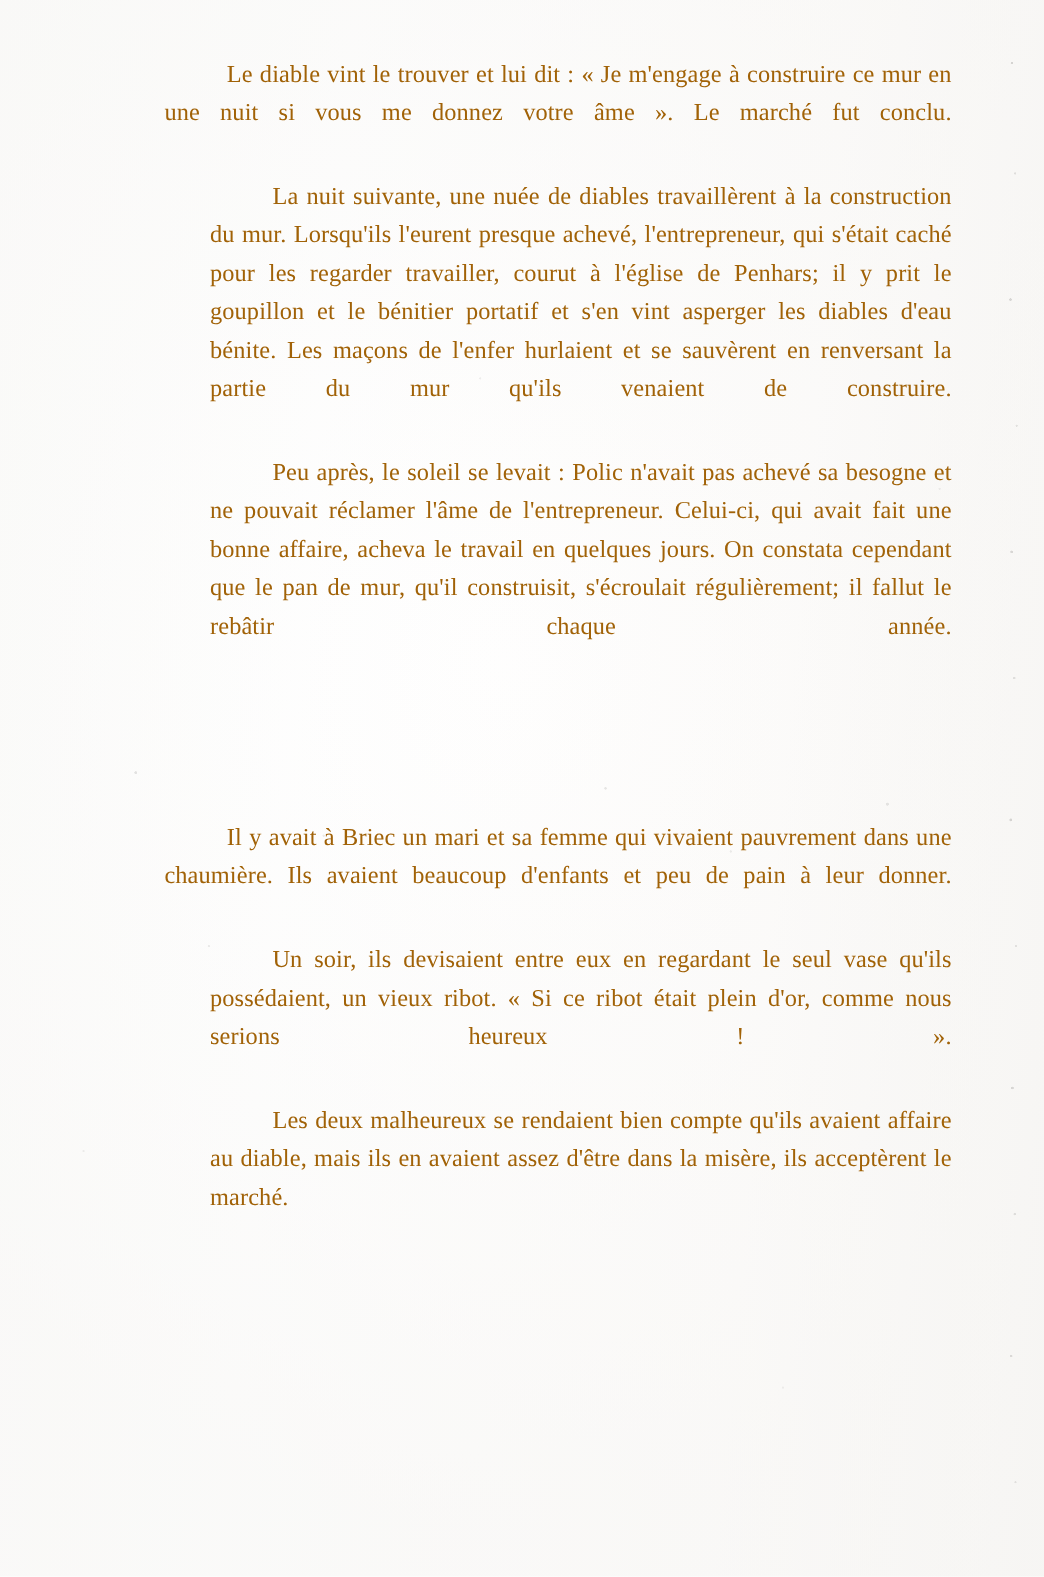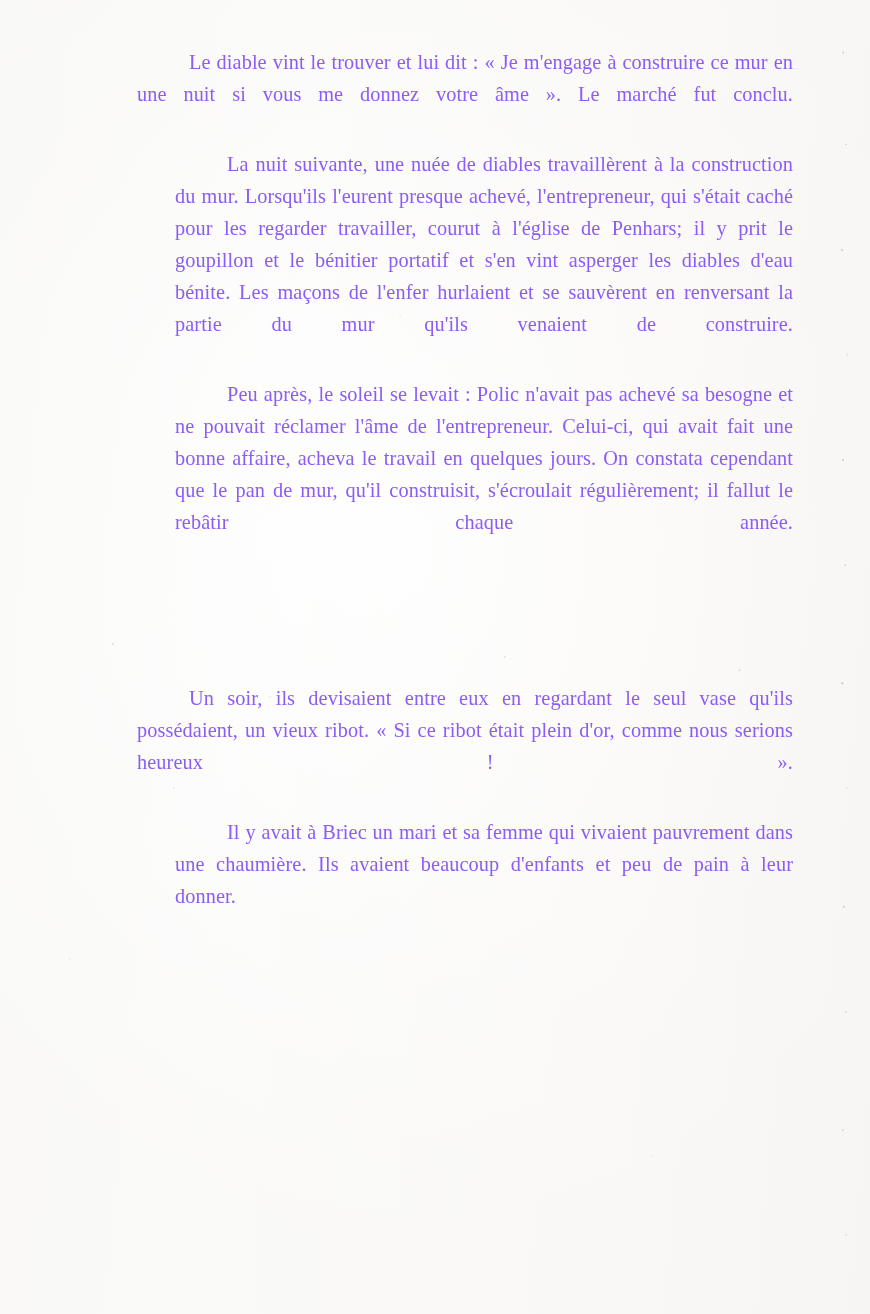--- a/index.html
+++ b/index.html
@@ -78,21 +78,21 @@
     position: absolute;
     left: 137px;
     top: 0;
     width: 656px;
     z-index: 2;
   }
 
   .body-text {
     font-size: 20.3px;
     line-height: 32px;
-    color: #8b5cf6;
+    color: #a16207;
     text-align: justify;
     text-justify: inter-word;
     letter-spacing: .1px;
     word-spacing: .5px;
   }
 
   .para {
     margin: 0;
     text-indent: 52px;
   }
@@ -131,18 +131,19 @@
 
     <div class="body-text sec-first">
       <p class="para">Le diable vint le trouver et lui dit : « Je m'engage à construire ce mur en une nuit si vous me donnez votre âme ». Le marché fut conclu.</p>
       <p class="para">La nuit suivante, une nuée de diables travaillèrent à la construction du mur. Lorsqu'ils l'eurent presque achevé, l'entrepreneur, qui s'était caché pour les regarder travailler, courut à l'église de Penhars; il y prit le goupillon et le bénitier portatif et s'en vint asperger les diables d'eau bénite. Les maçons de l'enfer hurlaient et se sauvèrent en renversant la partie du mur qu'ils venaient de construire.</p>
       <p class="para">Peu après, le soleil se levait : Polic n'avait pas achevé sa besogne et ne pouvait réclamer l'âme de l'entrepreneur. Celui-ci, qui avait fait une bonne affaire, acheva le travail en quelques jours. On constata cependant que le pan de mur, qu'il construisit, s'écroulait régulièrement; il fallut le rebâtir chaque année.</p>
     </div>
 
     <div class="section-gap"></div>
 
     <div class="body-text">
+      <p class="para">Il y avait à Briec un mari et sa femme qui vivaient pauvrement dans une chaumière. Ils avaient beaucoup d'enfants et peu de pain à leur donner.</p>
       <p class="para">Un soir, ils devisaient entre eux en regardant le seul vase qu'ils possédaient, un vieux ribot. « Si ce ribot était plein d'or, comme nous serions heureux ! ».</p>
-      <p class="para">Il y avait à Briec un mari et sa femme qui vivaient pauvrement dans une chaumière. Ils avaient beaucoup d'enfants et peu de pain à leur donner.</p>
+      <p class="para">Les deux malheureux se rendaient bien compte qu'ils avaient affaire au diable, mais ils en avaient assez d'être dans la misère, ils acceptèrent le marché.</p>
     </div>
 
   </div>
 </div>
 
 </body></html>

